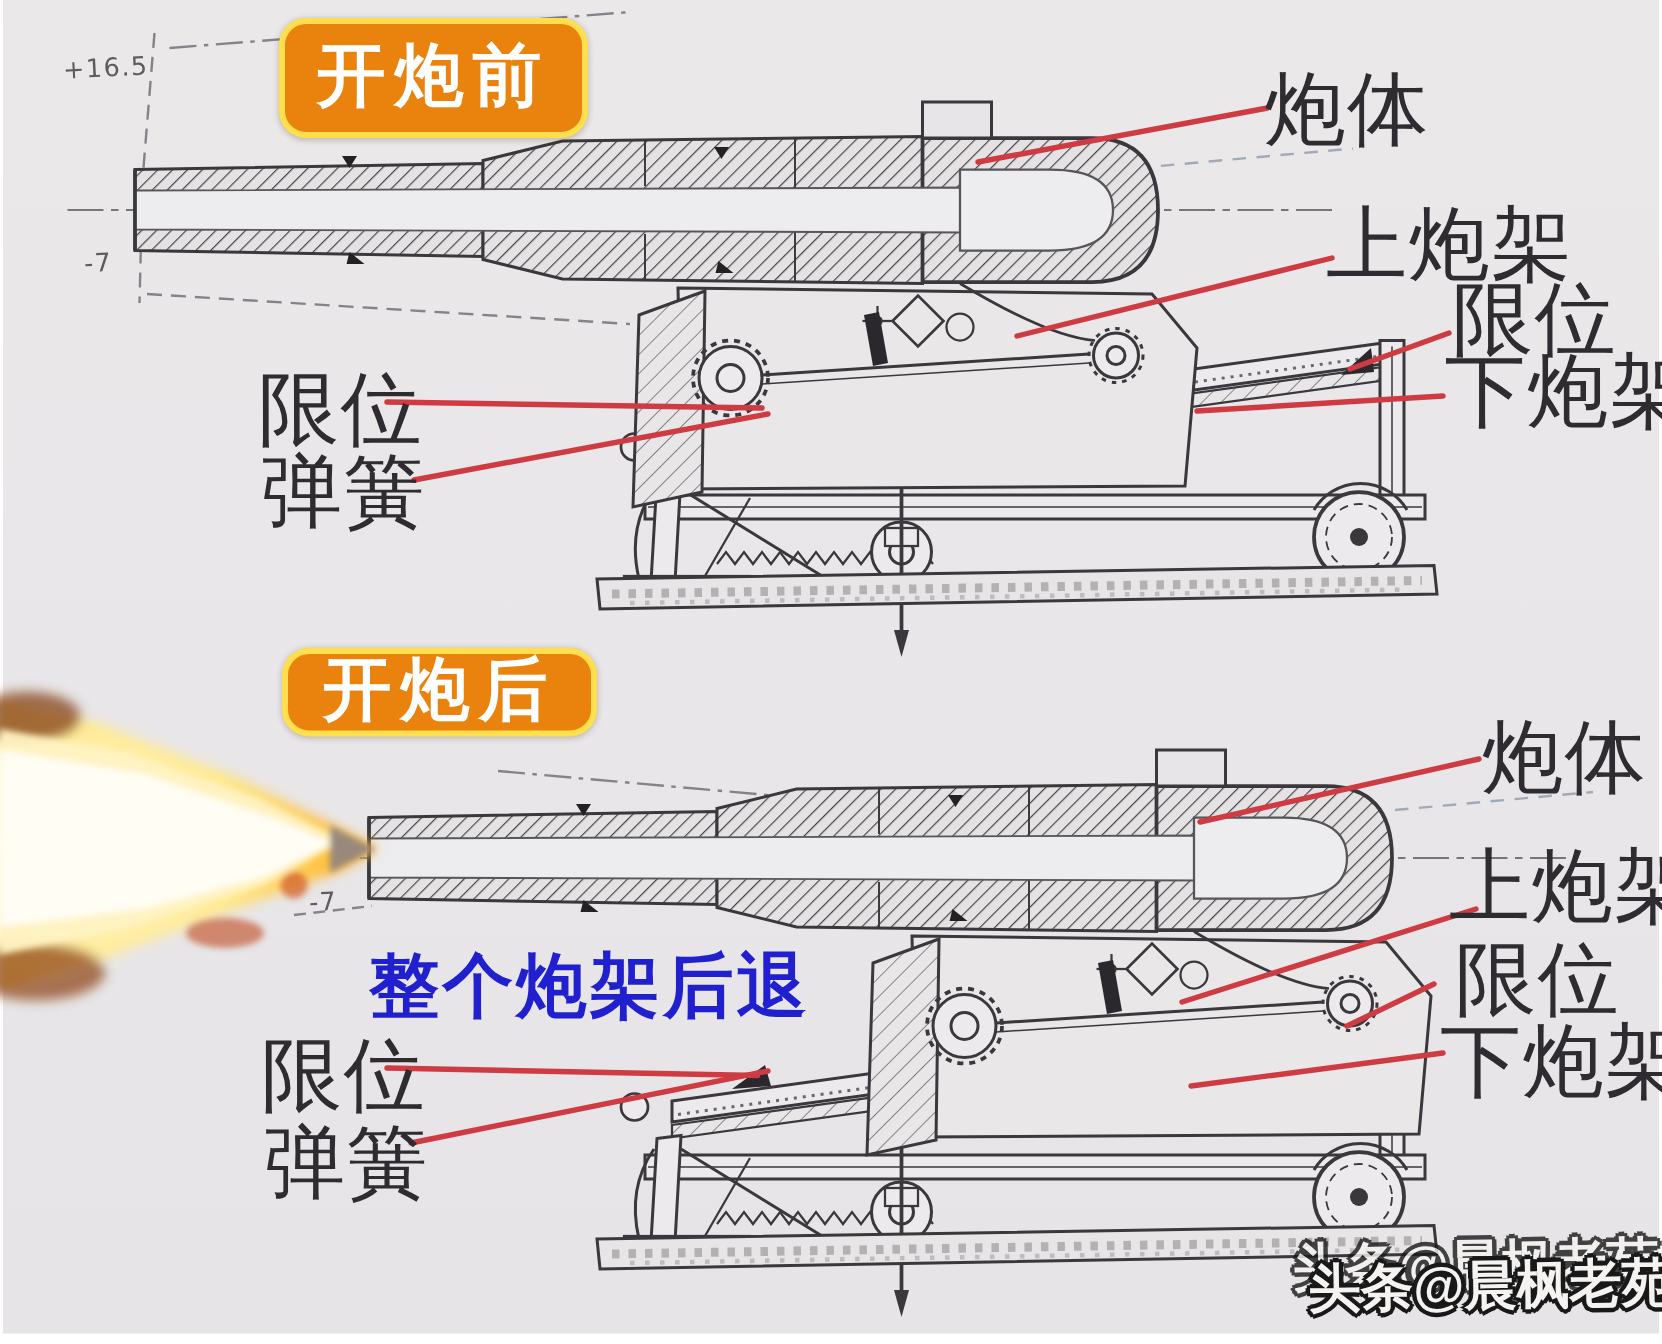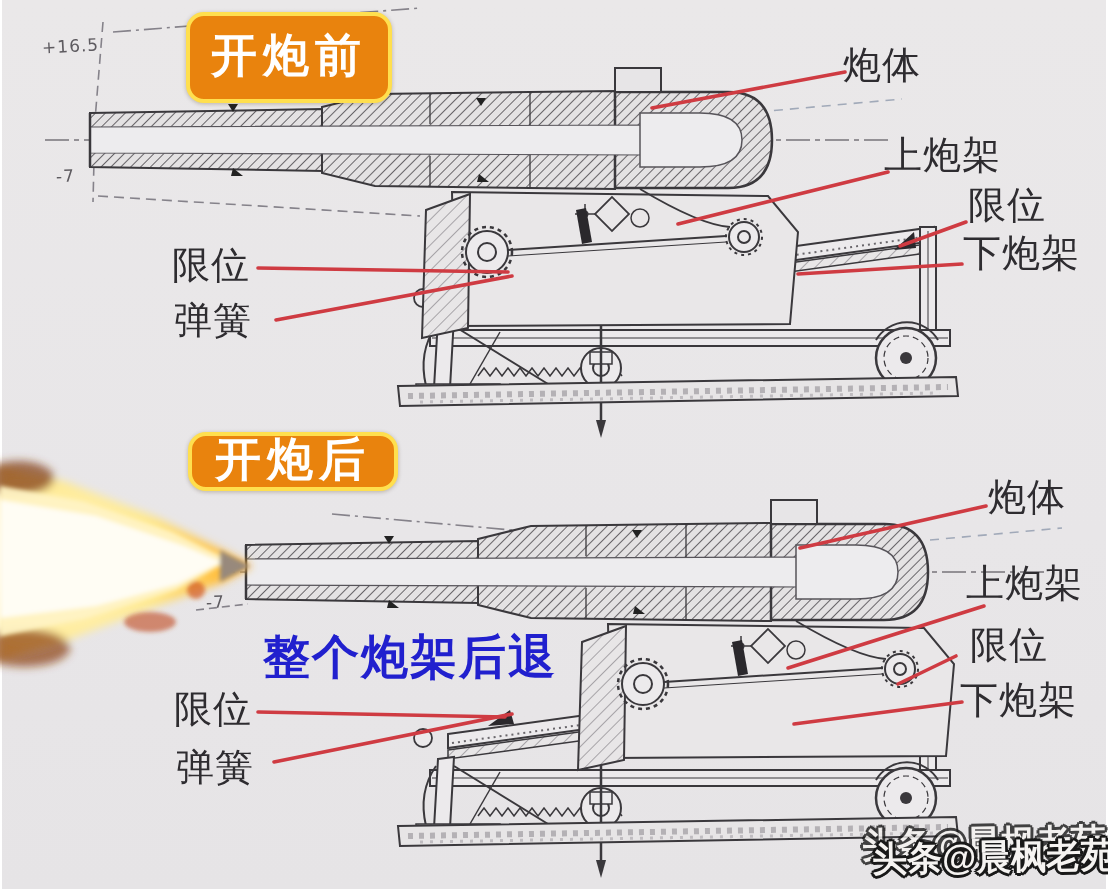--- a/index.html
+++ b/index.html
@@ -8,30 +8,30 @@
          font-family:"Liberation Sans","DejaVu Sans",sans-serif; }
   .page { position:absolute; left:2px; top:0; right:2px; bottom:7px;
           background:linear-gradient(180deg,#eae8e9 0%,#e8e6e8 60%,#e6e4e6 100%); }
   svg.art { position:absolute; left:0; top:0; }
 
   .badge { position:absolute; display:flex; align-items:center; justify-content:center;
            background:#e9830d; border:4px solid #ffdf4e; border-radius:18px;
            color:#ffffff; font-weight:bold; font-size:46px; letter-spacing:6px;
            padding-bottom:3px; box-shadow:0 1px 4px rgba(60,40,0,.28);
            font-family:"Liberation Sans","DejaVu Sans",sans-serif; }
-  .badge-before { left:186px; top:12px;  width:206px; height:91px; }
+  .badge-before { left:186px; top:12px;  width:206px; height:80px; }
   .badge-after  { left:188px; top:432px; width:210px; height:59px; }
 
   .lbl { position:absolute; font-family:"Liberation Serif","DejaVu Serif",serif;
-         color:#2e2c30; font-size:38px; line-height:1; letter-spacing:1px; white-space:nowrap; }
+         color:#2e2c30; font-size:54px; line-height:1; letter-spacing:1px; white-space:nowrap; }
 
   .dim { position:absolute; font-family:"DejaVu Sans",sans-serif; color:#5e5b60;
          font-size:17px; transform:rotate(-3deg); letter-spacing:1px; }
 
-  .note-blue { position:absolute; left:263px; top:626px; font-size:47px; font-weight:bold;
+  .note-blue { position:absolute; left:246px; top:626px; font-size:47px; font-weight:bold;
                color:#2120ce; letter-spacing:2px; white-space:nowrap;
                font-family:"Liberation Sans","DejaVu Sans",sans-serif; }
 
   .watermark { position:absolute; left:872px; top:820px; width:240px; height:70px;
                transform:rotate(-1deg); }
   .watermark span { position:absolute; left:0; top:14px; font-size:35px; font-weight:bold;
                color:#f5f3f1; white-space:nowrap; letter-spacing:0;
                text-shadow:-2px -2px 0 #191919, 2px -2px 0 #191919, -2px 2px 0 #191919,
                             2px 2px 0 #191919, 3px 0 0 #191919, -3px 0 0 #191919,
                             0 3px 0 #191919, 0 -3px 0 #191919; }

